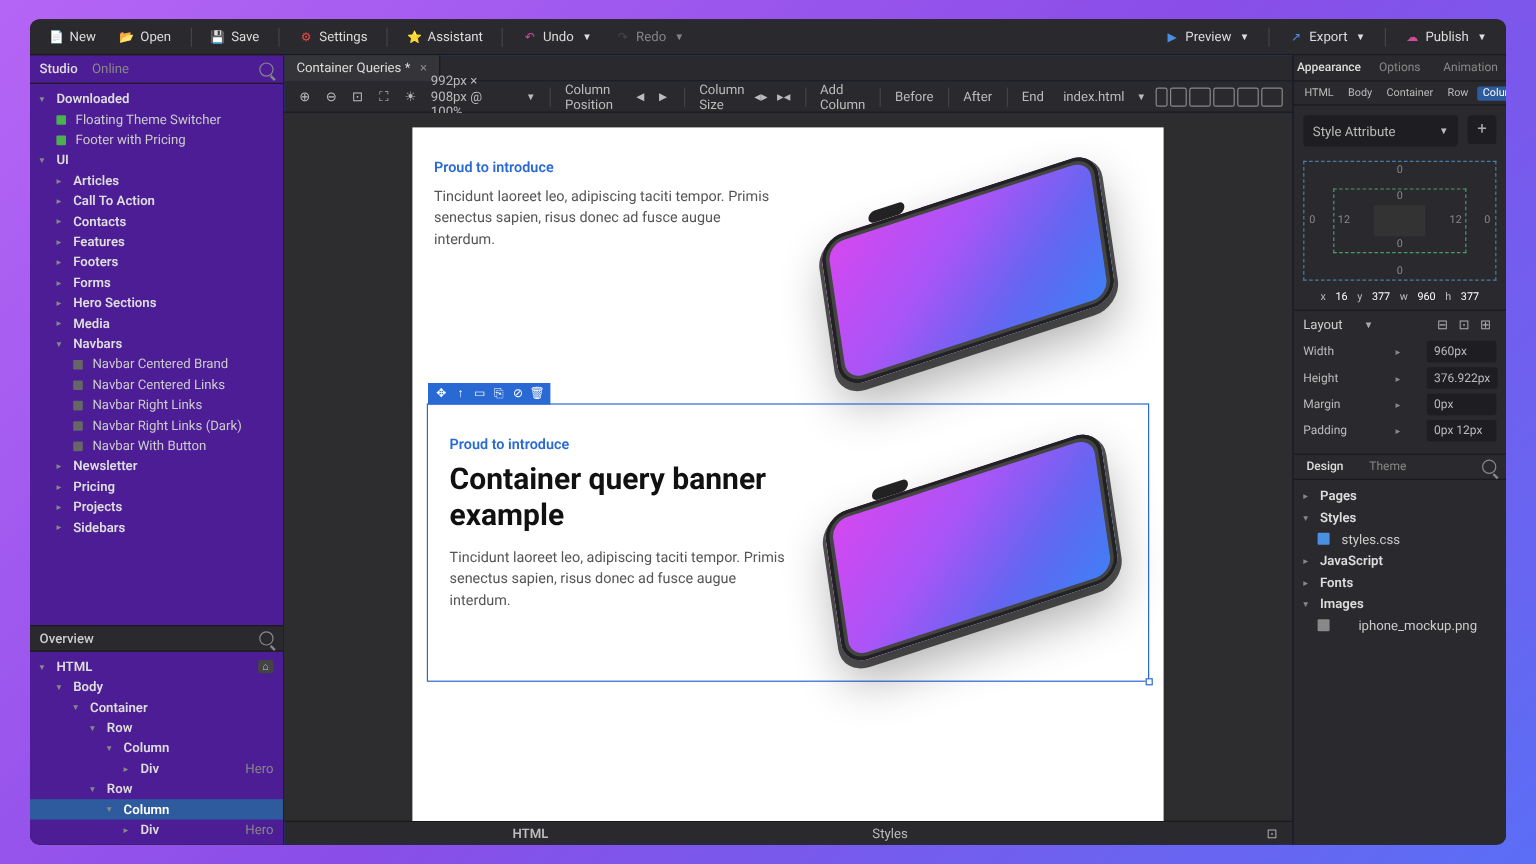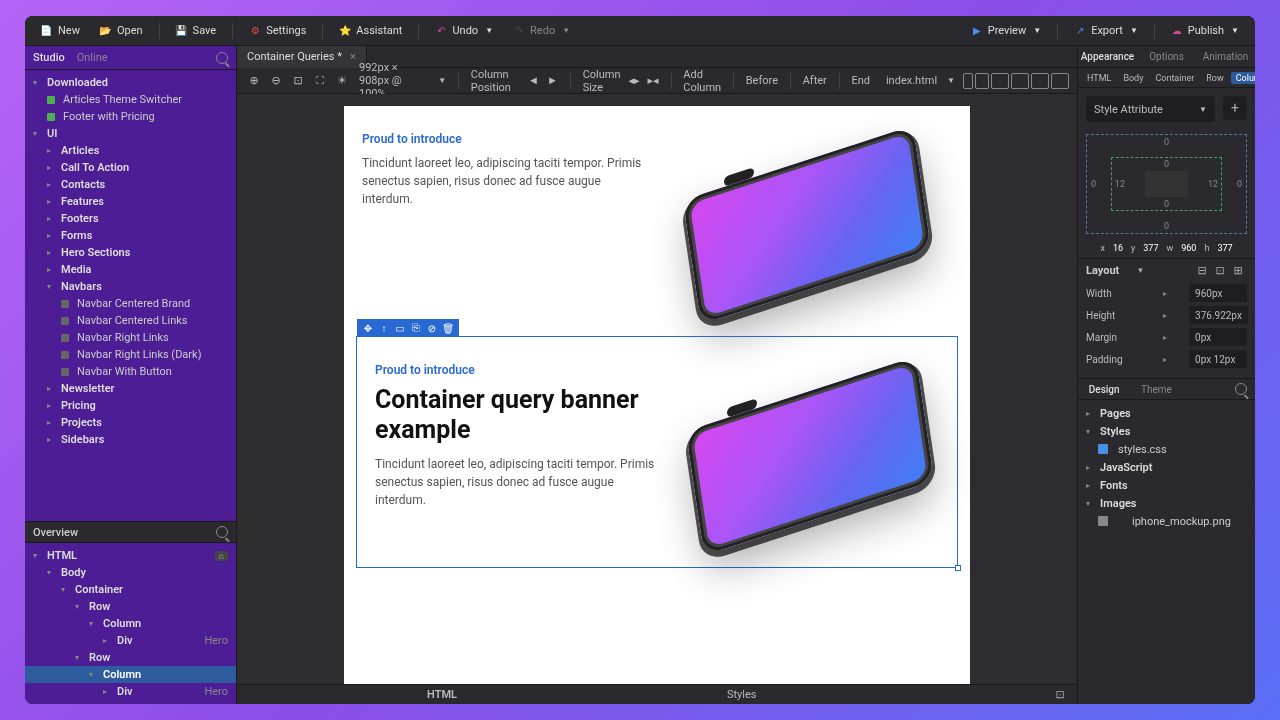--- a/index.html
+++ b/index.html
@@ -65,21 +65,21 @@
 .bc-item{padding:1px 5px;font-size:9px;cursor:pointer;color:#bbb;border-radius:2px}
 .bc-item.active{background:#2e5a9e;color:#fff}
 .style-attr{height:26px;margin:8px;background:#1e1e22;border-radius:3px;display:flex;align-items:center;padding:0 8px;color:#bbb}
 .add-btn{width:24px;height:24px;margin:8px 8px 8px 0;background:#1e1e22;border-radius:3px;display:flex;align-items:center;justify-content:center;cursor:pointer;font-size:14px}
 .box-model{height:100px;margin:4px 8px;border:1px dashed #4a7ba6;display:flex;align-items:center;justify-content:center;position:relative;font-size:9px;color:#888}
 .box-inner{border:1px dashed #4a9a6a;width:70%;height:55%;display:flex;align-items:center;justify-content:center;position:relative}
 .box-core{background:#333;width:40%;height:50%}
 .box-val{position:absolute;font-size:9px}
 .dims{height:20px;display:flex;align-items:center;justify-content:center;gap:8px;font-size:9px;color:#bbb}
 .section-hdr{height:24px;display:flex;align-items:center;padding:0 8px;border-top:1px solid #1a1a1d;cursor:pointer}
-.section-hdr .label{flex:1;font-weight:700;color:#ccc}
+.section-hdr .label{flex:1;font-weight:400;color:#ccc}
 .prop-row{height:22px;display:flex;align-items:center;padding:0 8px;gap:22px}
 .prop-label{flex:0 0 55px;color:#bbb;font-size:10px}
 .prop-arrow{font-size:8px;color:#888}
 .prop-input{flex:1;height:18px;background:#1e1e22;border-radius:2px;padding:0 6px;display:flex;align-items:center;color:#bbb;font-size:10px}
 .rp-tree{padding:4px 0}
 .rp-tree-item{display:flex;align-items:center;padding:2px 8px;cursor:pointer;gap:4px;min-height:18px}
 .file-icon{width:10px;height:10px;background:#4a90e2;border-radius:1px;margin-left:12px}
 .img-icon{background:#888}
 .device-icons{display:flex;gap:2px;margin-left:auto}
 .dev-icon{width:18px;height:16px;border:1px solid #888;border-radius:2px;cursor:pointer}
@@ -155,21 +155,21 @@
         <span style="flex:1"></span>
         <span class="search-icon"></span>
       </div>
       <div class="tree">
         <div class="tree-item indent-0">
             <span class="tree-arrow">▾</span>
             <span class="tree-label bold">Downloaded</span>
           </div>
         <div class="tree-item indent-1">
             <span class="tree-bullet"></span>
-            <span class="tree-label">Articles Theme Switcher</span>
+            <span class="tree-label">Floating Theme Switcher</span>
           </div>
         <div class="tree-item indent-1">
             <span class="tree-bullet"></span>
             <span class="tree-label">Footer with Pricing</span>
           </div>
         <div class="tree-item indent-0">
             <span class="tree-arrow">▾</span>
             <span class="tree-label bold">UI</span>
           </div>
         <div class="tree-item indent-1">

